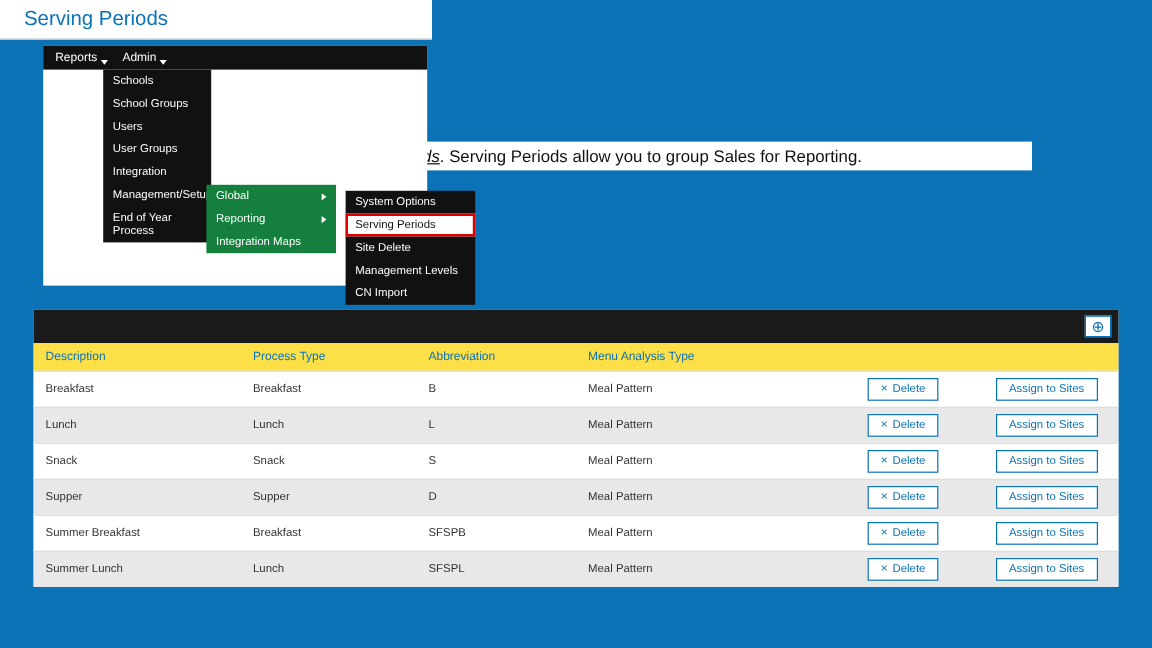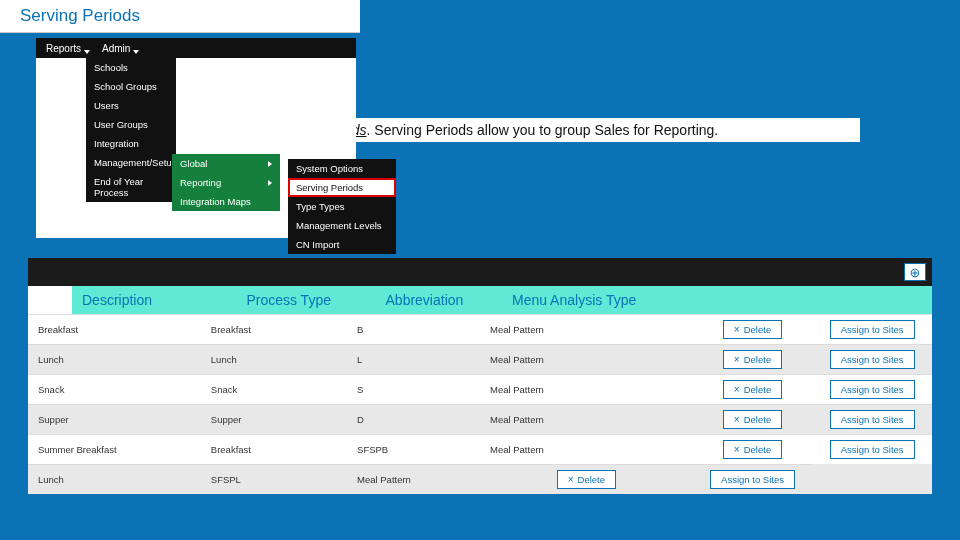--- a/index.html
+++ b/index.html
@@ -15,21 +15,21 @@
   .dd2 .it { padding: 4px 8px; font-size: 9.5px; cursor: pointer; display:flex; justify-content:space-between; align-items:center;}
   .dd3 { position: absolute; top: 121px; left: 252px; background: #111; color: #fff; width: 108px; }
   .dd3 .it { padding: 4px 8px; font-size: 9.5px; cursor: pointer; }
   .hl { background: #fff; color: #111; border: 2px solid #d00; padding: 2px 6px !important; }
   .ar { width:0;height:0;border-top:3px solid transparent;border-bottom:3px solid transparent;border-left:4px solid #fff; }
   .instr { position: absolute; top: 118px; left: 210px; color: #111; background: #fff; padding: 4px; font-size: 14px; width: 650px; }
   .instr .em { font-style: italic; text-decoration: underline; }
   .table-area { position: absolute; top: 258px; left: 28px; width: 904px; background: #fff; }
   .table-toolbar { background: #1b1b1b; height: 28px; display:flex; justify-content:flex-end; align-items:center; padding-right:6px;}
   .add-btn { width:22px; height:18px; border:1px solid #0b72b5; background:#fff; display:flex; justify-content:center; align-items:center; color:#0b72b5; font-size:13px; cursor:pointer;}
-  .thead { display: grid; grid-template-columns: 1.3fr 1.1fr 1fr 1.6fr 0.9fr 0.9fr; background: #5eead4; color: #0b72b5; font-size: 14px; margin-left: 44px; }
+  .thead { display: grid; grid-template-columns: 1.3fr 1.1fr 1fr 1.6fr 0.9fr 0.9fr; background: #fde047; color: #0b72b5; font-size: 10px; }
   .thead div { padding: 6px 10px; text-align:left;}
   .trow { display: grid; grid-template-columns: 1.3fr 1.1fr 1fr 1.6fr 0.9fr 0.9fr; background: #fff; font-size: 9.5px; color:#333; }
   .trow:nth-child(even){ background:#e8e8e8;}
   .trow > div { padding: 5px 10px; border-top:1px solid #ddd; display:flex; align-items:center;}
   .btn { border:1px solid #0b72b5; background:#fff; color:#0b72b5; padding:3px 10px; font-size:9.5px; cursor:pointer; text-align:center; display:inline-flex; gap:4px; align-items:center; white-space:nowrap;}
   .btn .x { font-size:10px; }
   .ac { justify-content:center;}
 </style>
 </head>
 <body>
@@ -70,21 +70,21 @@
       </div>
     <div class="it">
         <span>Reporting</span>
         <span class="ar"></span>
       </div>
     <div class="it">Integration Maps</div>
   </div>
   <div class="dd3">
     <div class="it">System Options</div>
     <div class="it hl">Serving Periods</div>
-    <div class="it">Type Types</div>
+    <div class="it">Site Delete</div>
     <div class="it">Management Levels</div>
     <div class="it">CN Import</div>
   </div>
 </div>
 
 <div class="table-area">
   <div class="table-toolbar">
     <div class="add-btn">
         <span>⊕</span>
       </div>
@@ -167,20 +167,21 @@
           <span class="btn">
             <span class="x">×</span>
             <span>Delete</span>
           </span>
         </div>
         <div class="ac">
           <span class="btn">Assign to Sites</span>
         </div>
       </div>
       <div class="trow">
+        <div>Summer Lunch</div>
         <div>Lunch</div>
         <div>SFSPL</div>
         <div>Meal Pattern</div>
         <div class="ac">
           <span class="btn">
             <span class="x">×</span>
             <span>Delete</span>
           </span>
         </div>
         <div class="ac">

